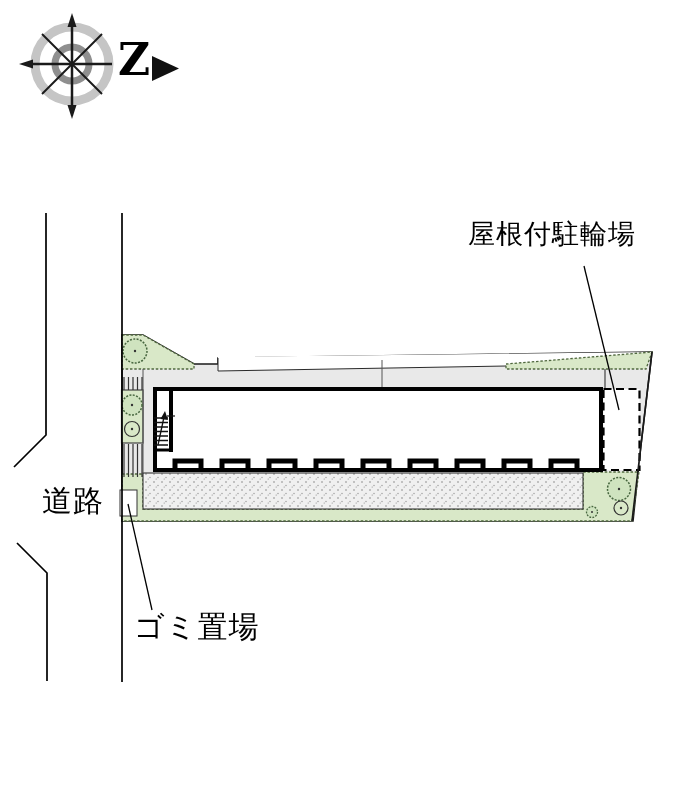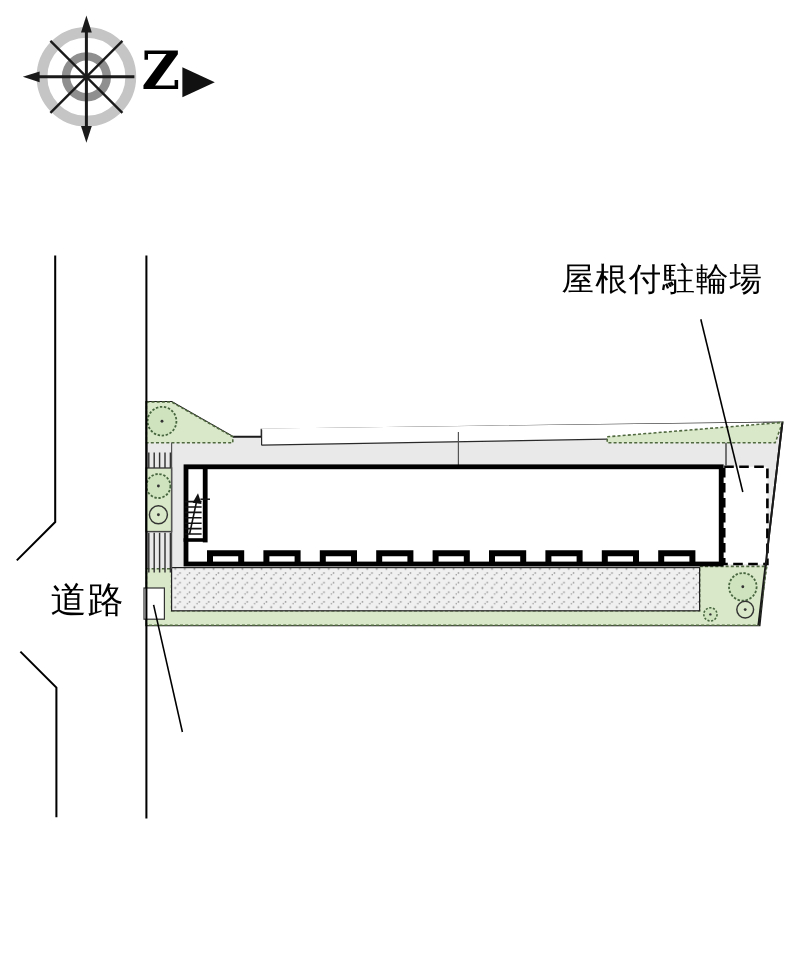--- a/index.html
+++ b/index.html
@@ -107,14 +107,15 @@
       <polygon points="72,119 67.5,105 76.5,105" fill="#1a1a1a"></polygon>
       <line x1="32" y1="64" x2="112" y2="64" stroke="#1a1a1a" stroke-width="2.5"></line>
       <polygon points="19,64 33,59.5 33,68.5" fill="#1a1a1a"></polygon>
       <polygon points="152,56 179,68.5 152,81" fill="#111111"></polygon>
     </g>
   </svg>
 
   <div id="north-letter" class="label">Z</div>
   <div id="road-label" class="label">道路</div>
   <div id="bicycle-label" class="label">屋根付駐輪場</div>
+  <div id="garbage-label" class="label">ゴミ置場</div>
 
 </div>
 
 </body></html>

